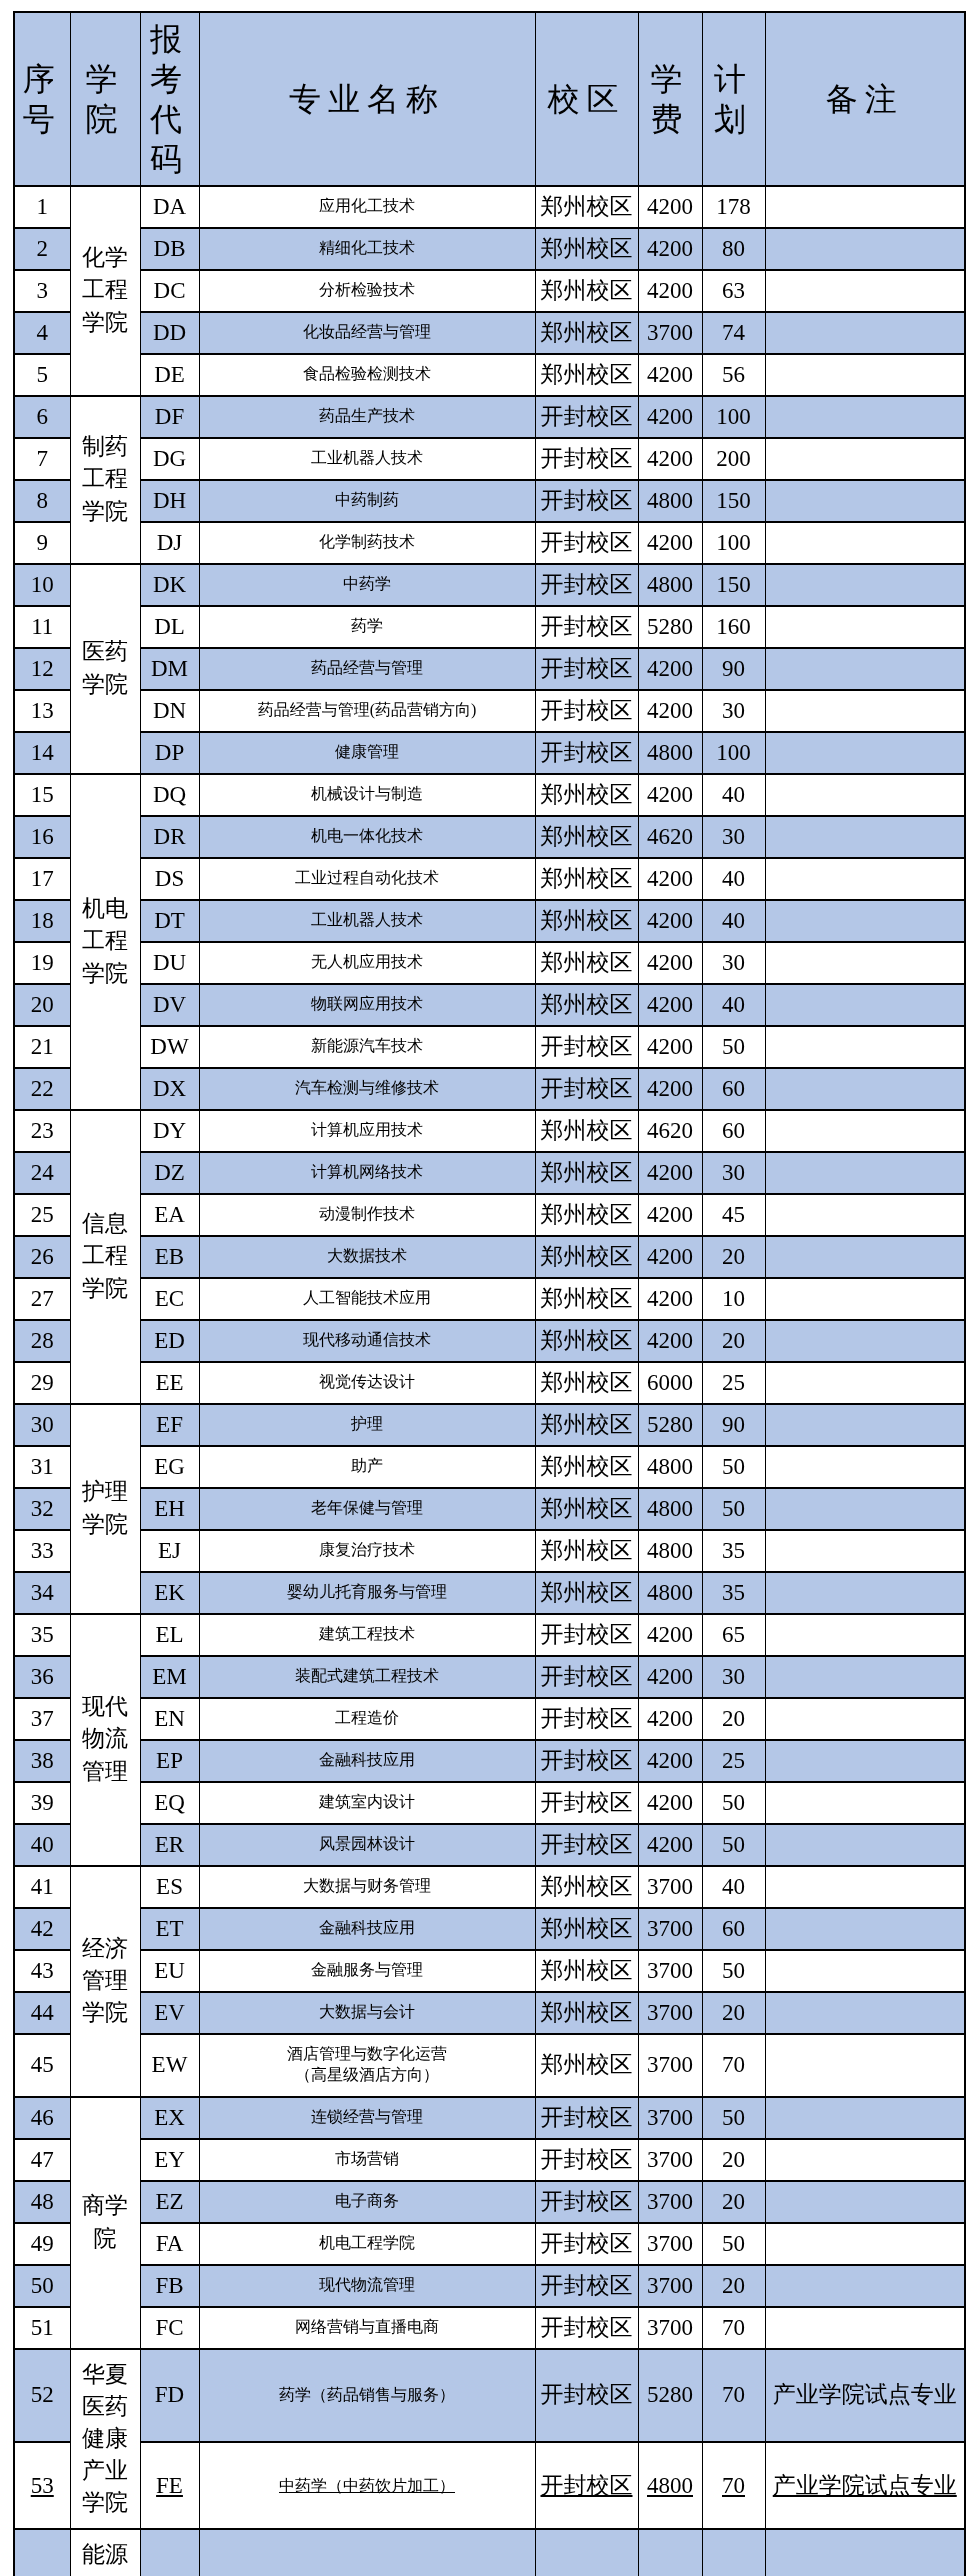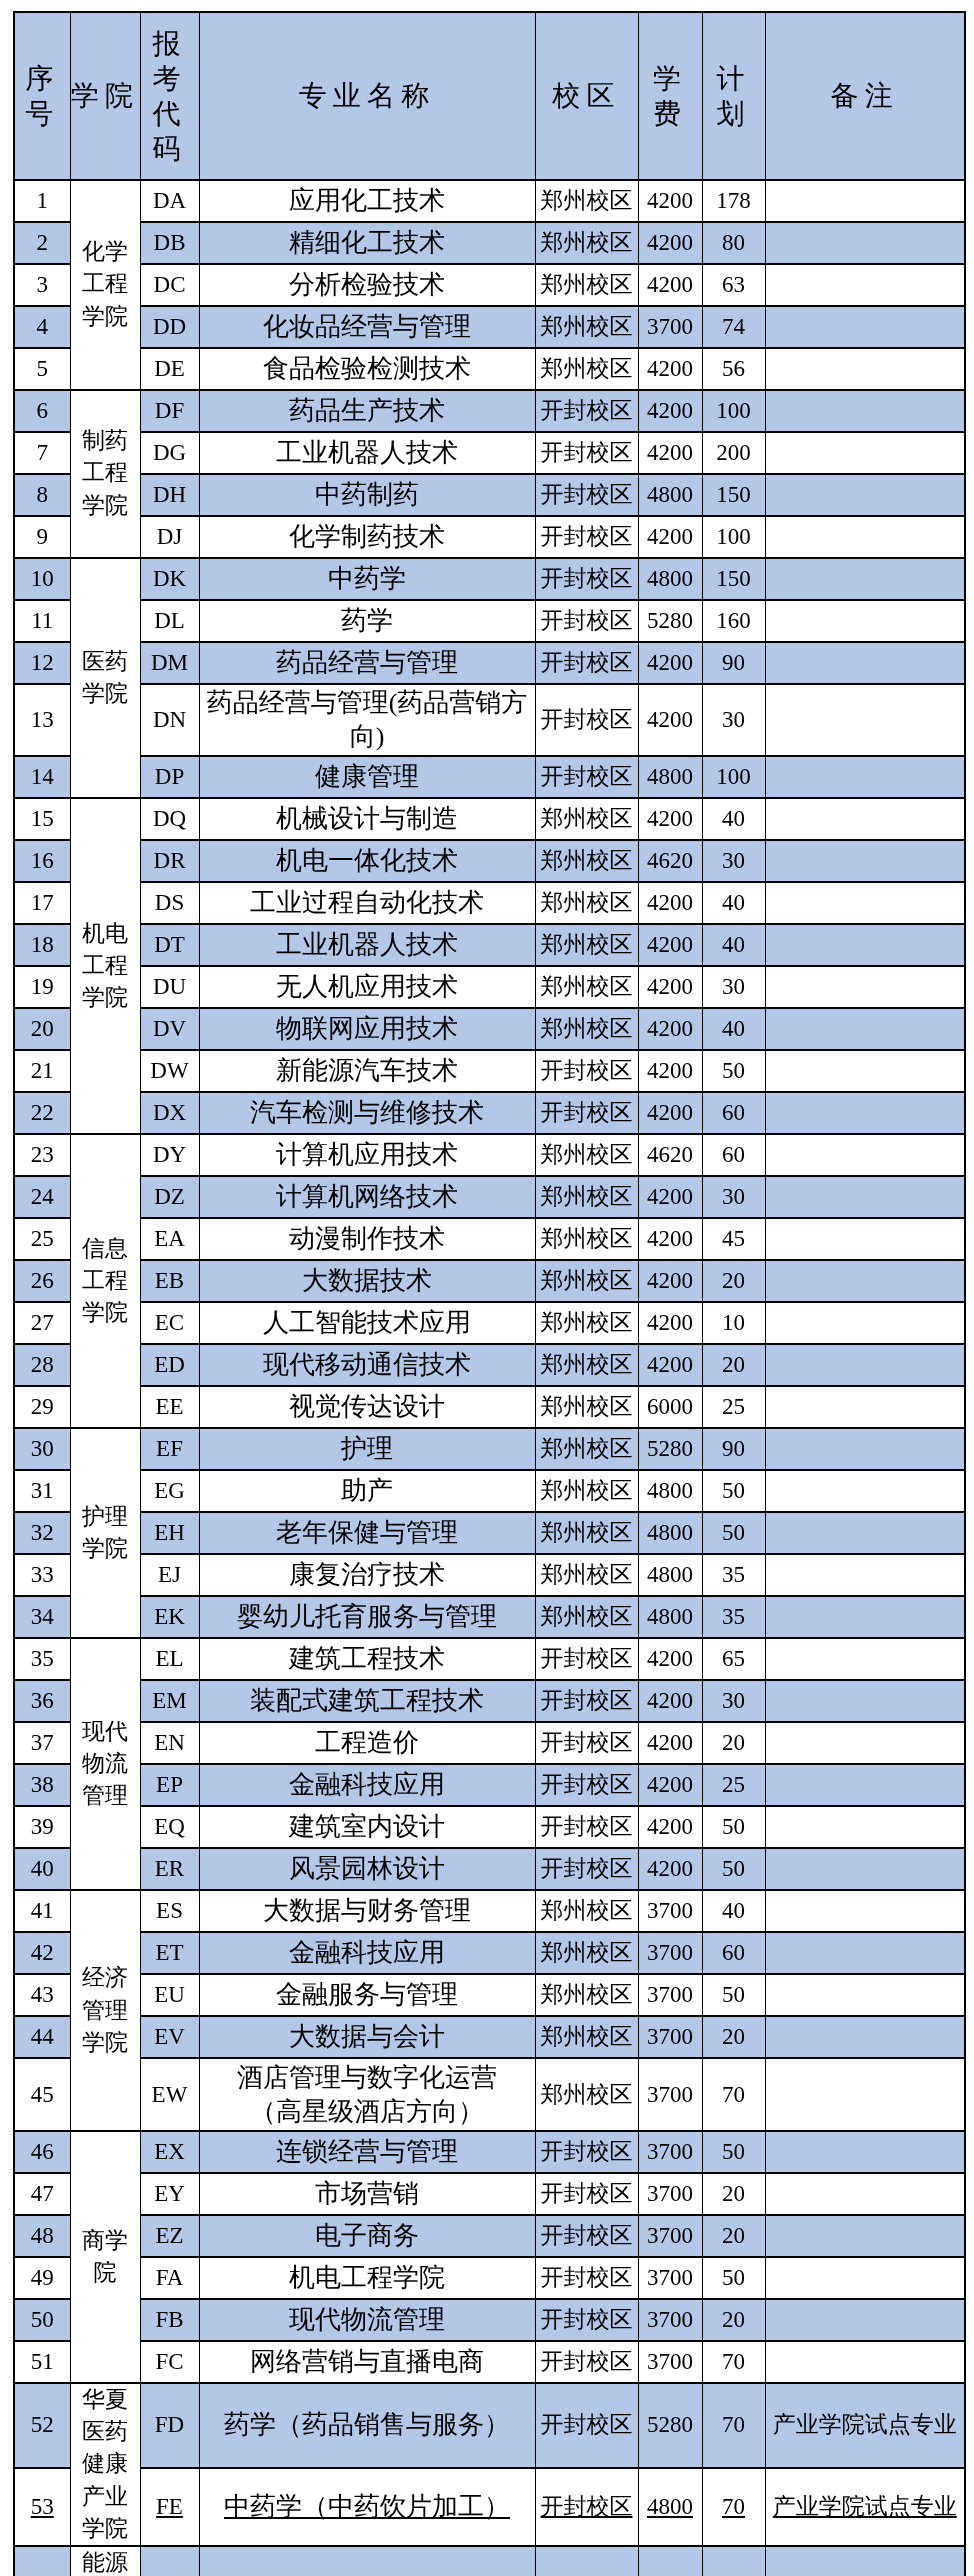--- a/index.html
+++ b/index.html
@@ -28,48 +28,48 @@
     border-top: 2.4px solid var(--border-c, #000000);
     border-bottom: 2.4px solid var(--border-c, #000000);
     text-align: center;
     vertical-align: middle;
     padding: 1.6px 3.2px;
     overflow: hidden;
   }
   thead th {
     background: var(--header-bg, #b4c7e7);
     font-weight: normal;
-    font-size: 28px;
+    font-size: 32px;
     letter-spacing: 0.22em;
     line-height: 1.25;
-    padding: 13px 0;
+    padding: 6px 0;
   }
   td {
     font-size: 23px;
     line-height: 1.3;
   }
   tr.r-head  { height: 62px; }
   tr.r-std   { height: 42px; }
   tr.r-45    { height: 63px; }
   tr.r-52    { height: 83px; }
   tr.r-53    { height: 77px; text-decoration: underline; }
   tr.r-54    { height: 119px; }
   tr.blue td { background: var(--stripe-bg, #b4c7e7); }
   td.college, tr.blue td.college {
     background: var(--row-bg, #ffffff);
-    padding: 0;
+    padding: 9px;
   }
   td.college .vname {
     display: inline-block;
     width: 2em;
     line-height: 1.4;
   }
   td.major {
     white-space: pre-line;
-    font-size: 26px;
+    font-size: 16px;
   }
   
   col.c-seq     { width: 56px; }
   col.c-college { width: 70px; }
   col.c-code    { width: 59px; }
   col.c-major   { width: 336px; }
   col.c-campus  { width: 103px; }
   col.c-tuition { width: 64px; }
   col.c-plan    { width: 63px; }
   col.c-remark  { width: 200px; }

